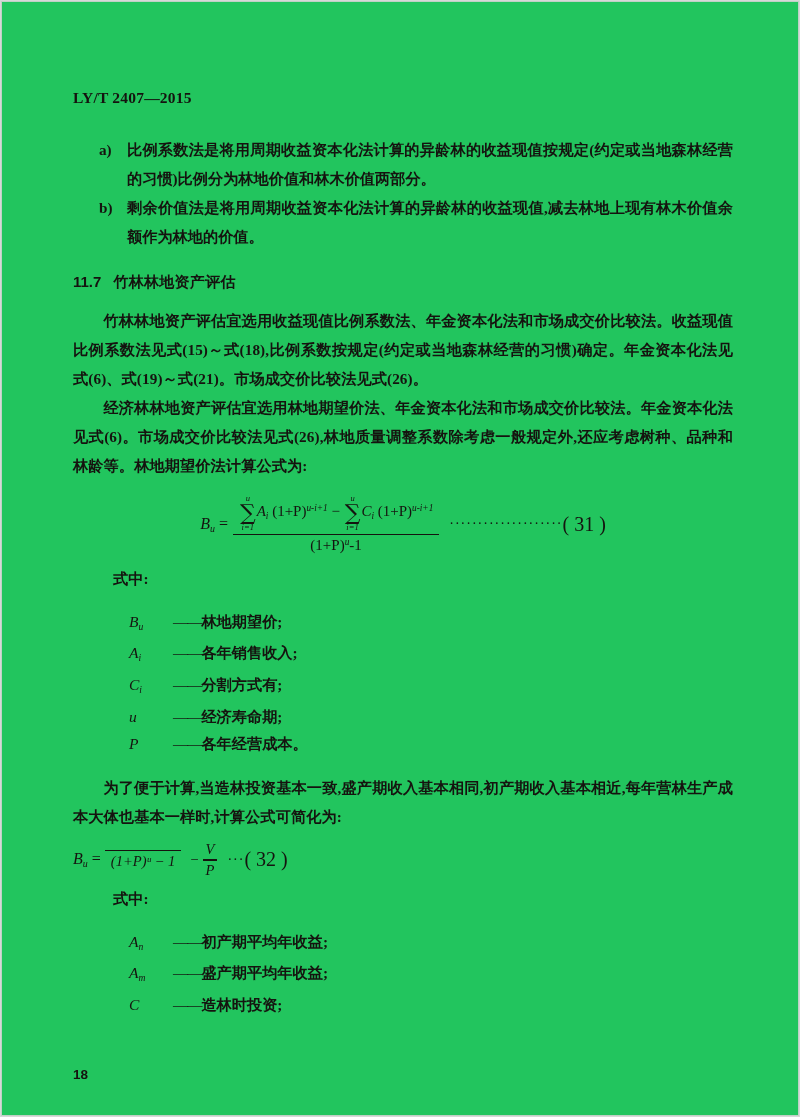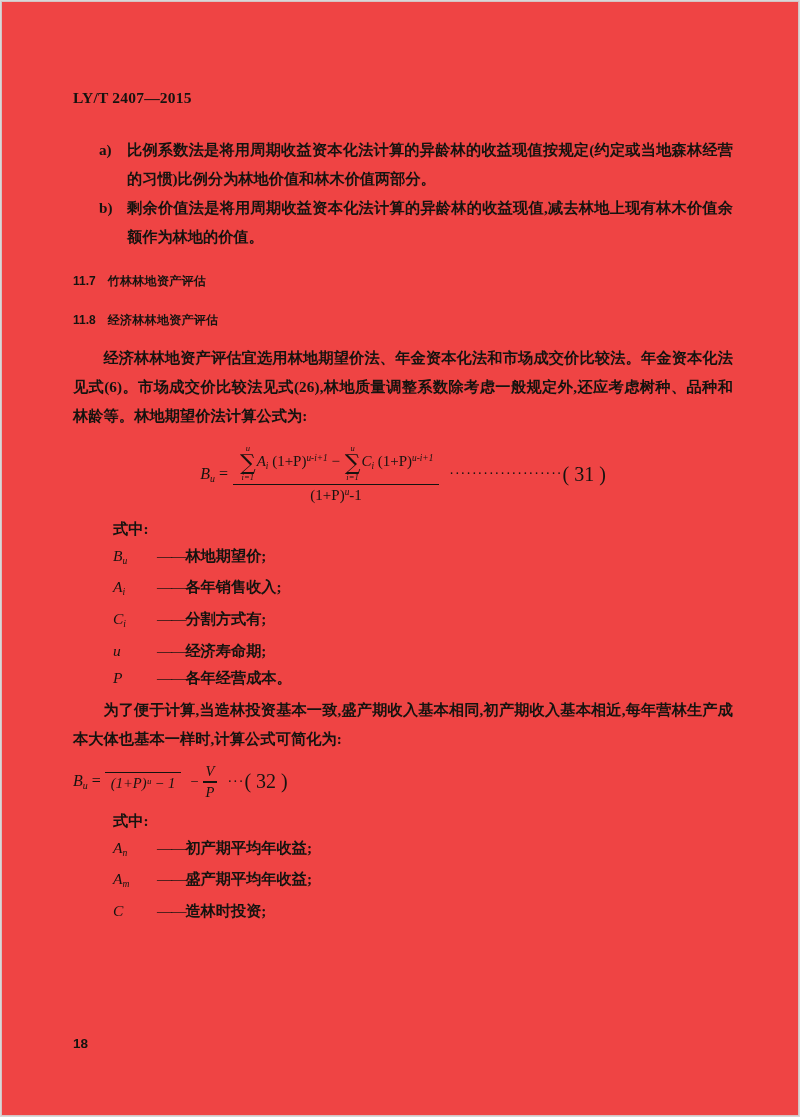--- a/index.html
+++ b/index.html
@@ -9,21 +9,21 @@
   }
   body {
     width: 800px;
     height: 1117px;
     overflow: hidden;
   }
   #page {
     position: relative;
     width: 800px;
     height: 1117px;
-    background: #ef4444;
+    background: #22c55e;
     box-sizing: border-box;
     border: 1px solid #d8d8d8;
     font-family: "Liberation Serif", "DejaVu Serif", serif;
     color: #15130f;
   }
   .content {
     position: absolute;
     left: 72px;
     top: 88px;
     width: 660px;
@@ -66,21 +66,21 @@
     font-family: "Liberation Serif", serif;
   }
   .li .txt {
     flex: 1;
     text-align: justify;
     text-justify: inter-ideograph;
   }
 
   
   h3.sec {
-    font-size: 12px;
+    font-size: 15px;
     font-weight: bold;
     margin: 22px 0 14px 0;
     letter-spacing: 0.3px;
   }
   h3.sec .num {
     font-family: "Liberation Sans", sans-serif;
     font-weight: bold;
     margin-right: 12px;
     letter-spacing: 0;
   }
@@ -165,21 +165,21 @@
   }
 
   
   .where {
     font-size: 15.2px;
     line-height: 27px;
     font-weight: 600;
     margin: 2px 0 0 0;
     padding-left: 40px;
   }
-  .defs { padding-left: 40px; margin: 0; }
+  .defs { padding-left: 40px; margin: 16px; }
   .def {
     display: flex;
     align-items: baseline;
     font-size: 15.2px;
     line-height: 27px;
   }
   .def .sym {
     flex: 0 0 44px;
     width: 44px;
     font-family: "Liberation Serif", serif;
@@ -216,21 +216,21 @@
     align-items: center;
     font-style: italic;
   }
   .small-frac .n { padding: 0 3px 1px 3px; }
   .small-frac .b { width: 100%; height: 1.3px; background: #15130f; }
   .small-frac .d { padding: 1px 3px 0 3px; }
 
   .page-num {
     position: absolute;
     left: 72px;
-    top: 1035px;
+    top: 1066px;
     font-family: "Liberation Sans", sans-serif;
     font-size: 13.5px;
     font-weight: bold;
   }
   .noise-edge {
     position: absolute;
     inset: 0;
     pointer-events: none;
     box-shadow: inset 0 0 0 1px rgba(210,210,210,0.9);
   }
@@ -255,24 +255,22 @@
       </div>
       <div class="li">
         <span class="marker">b)</span>
         <span class="txt">剩余价值法是将用周期收益资本化法计算的异龄林的收益现值,减去林地上现有林木价值余额作为林地的价值。</span>
       </div>
     </div>
 
     <h3 class="sec">
       <span class="num">11.7</span><span>竹林林地资产评估</span>
     </h3>
-
-    <h3 class="sec">
-      <span class="num">11.8</span><span>经济林林地资产评估</span>
-    </h3>
+    <p class="body indent">竹林林地资产评估宜选用收益现值比例系数法、年金资本化法和市场成交价比较法。收益现值比例系数法见式(15)～式(18),比例系数按规定(约定或当地森林经营的习惯)确定。年金资本化法见式(6)、式(19)～式(21)。市场成交价比较法见式(26)。</p>
+
     <p class="body indent">经济林林地资产评估宜选用林地期望价法、年金资本化法和市场成交价比较法。年金资本化法见式(6)。市场成交价比较法见式(26),林地质量调整系数除考虑一般规定外,还应考虑树种、品种和林龄等。林地期望价法计算公式为:</p>
 
     <div class="eq-row eq-31">
       <span class="lhs">
         <span class="mi">B</span><sub>u</sub> <span class="mu">=</span>
       </span>
       <span class="frac">
         <span class="num-line math">
           <span class="sum">
             <span class="lim">u</span>

